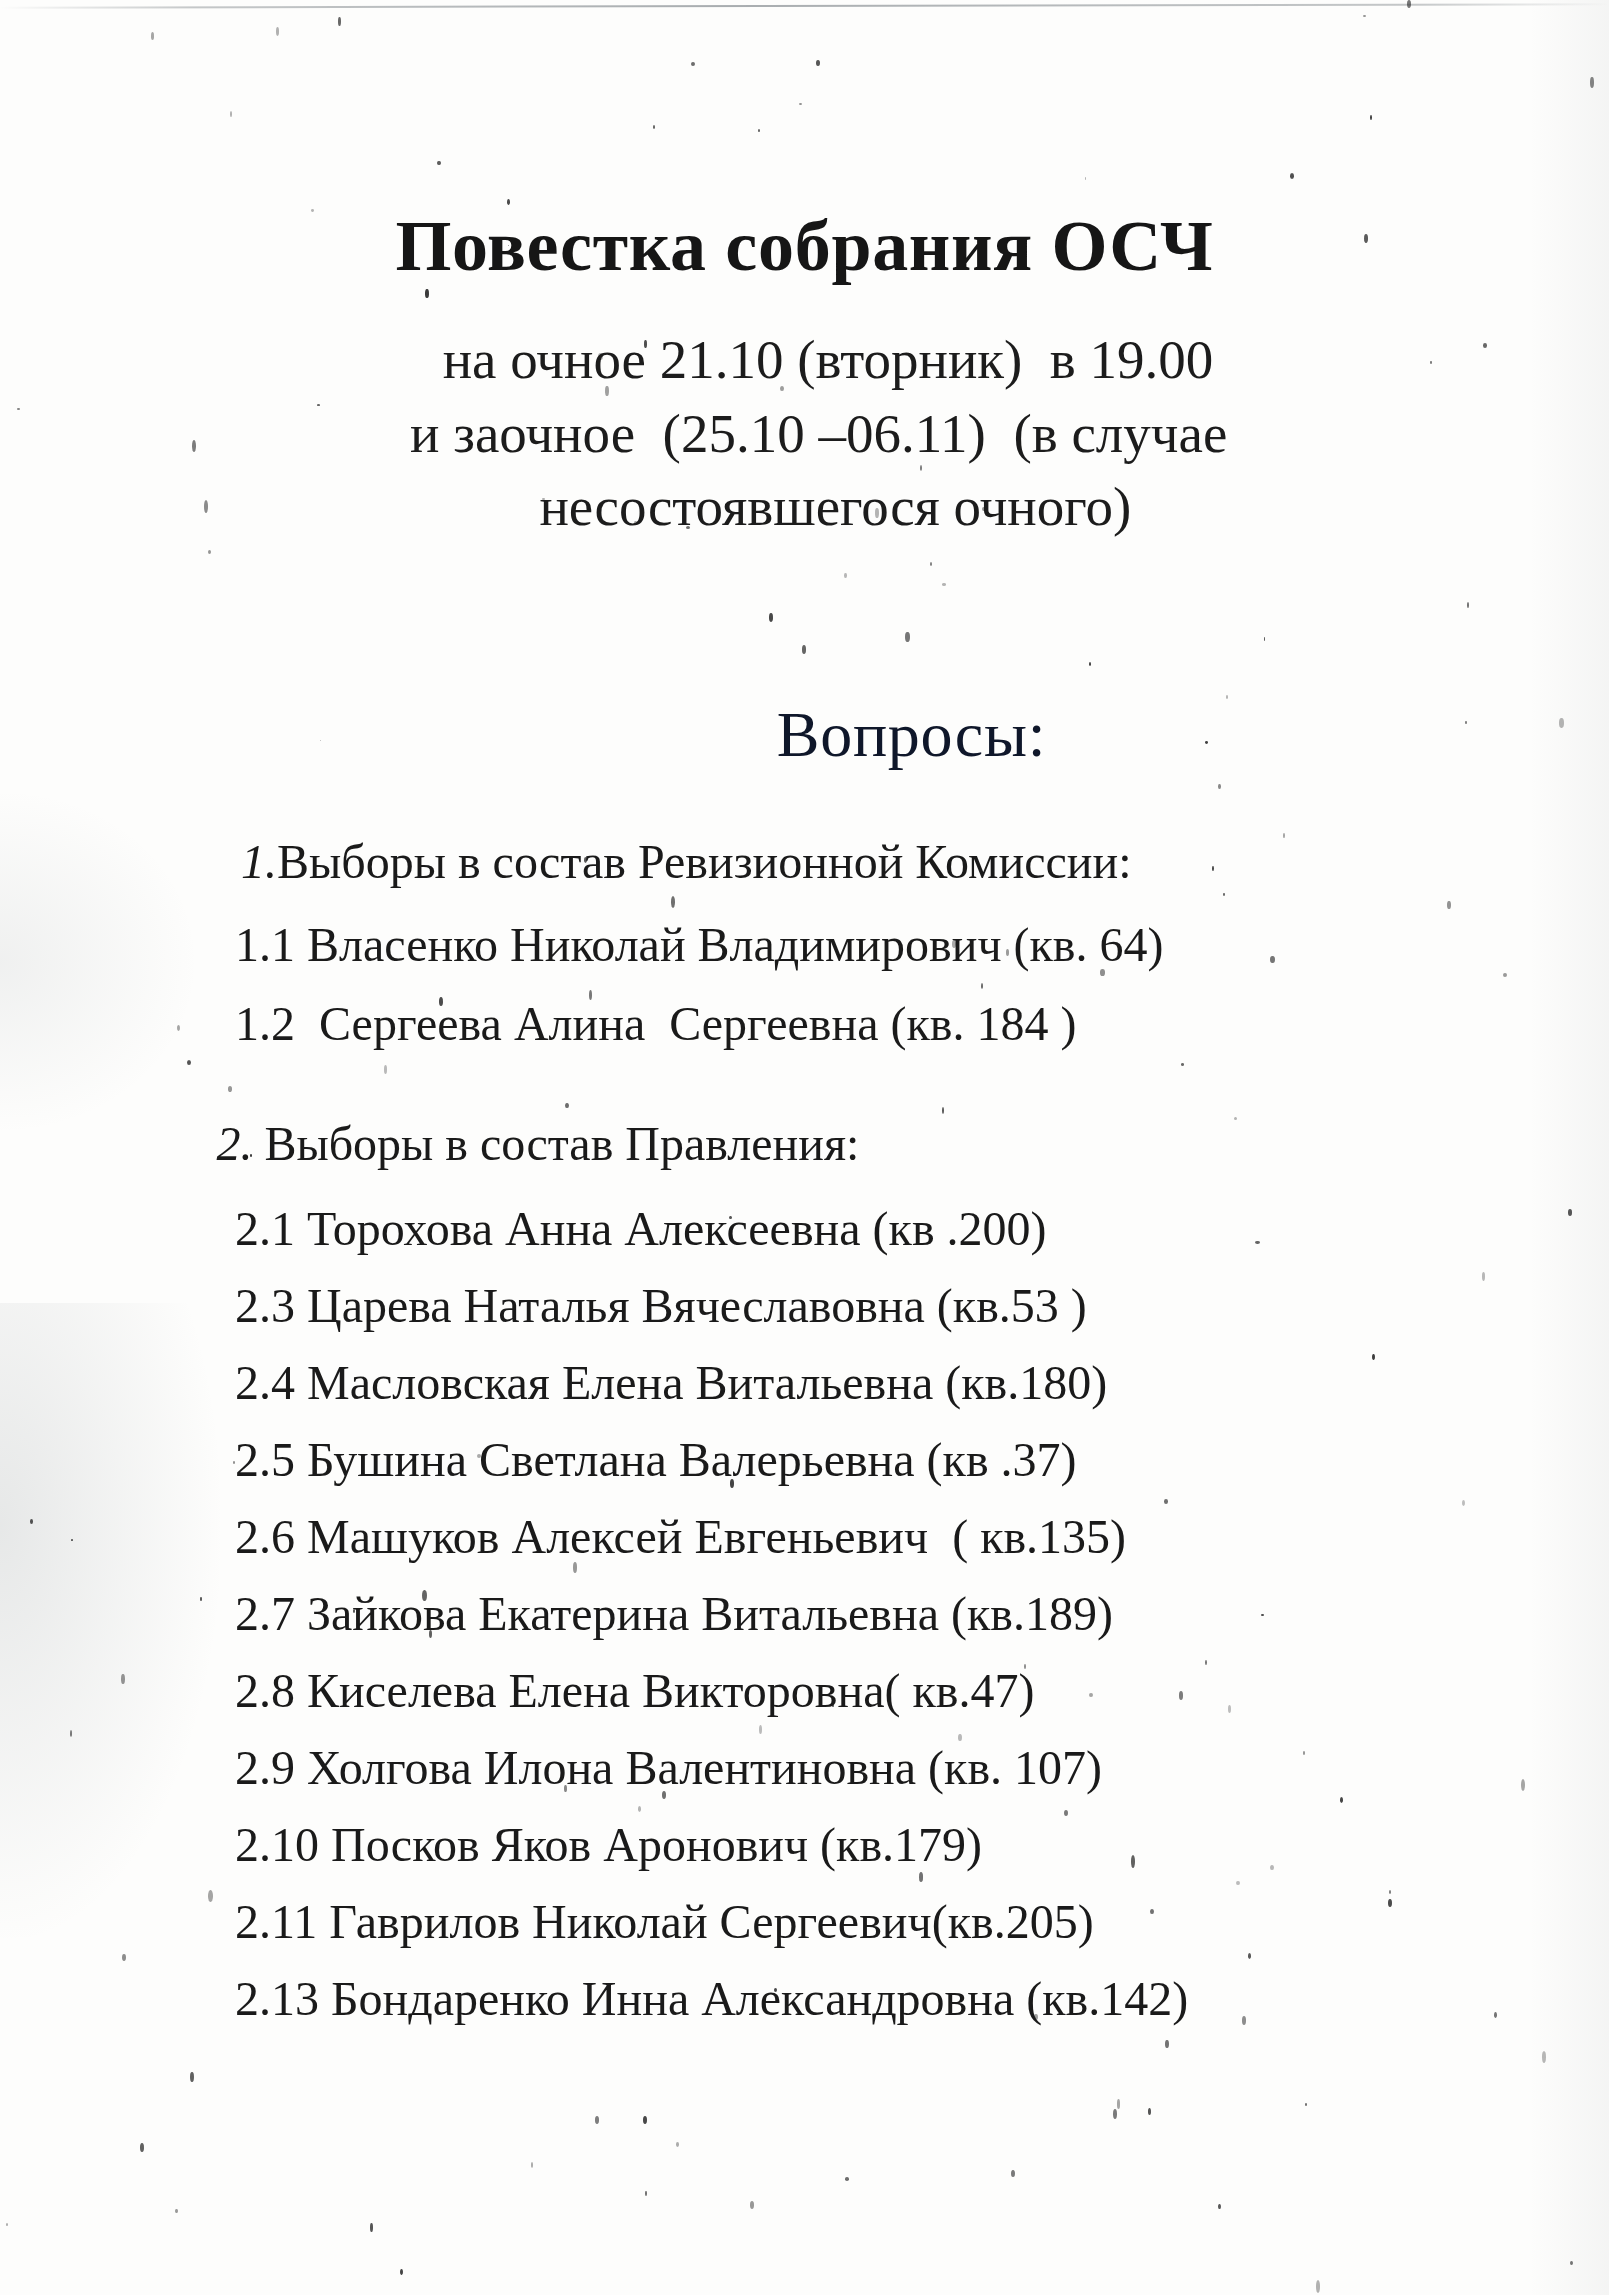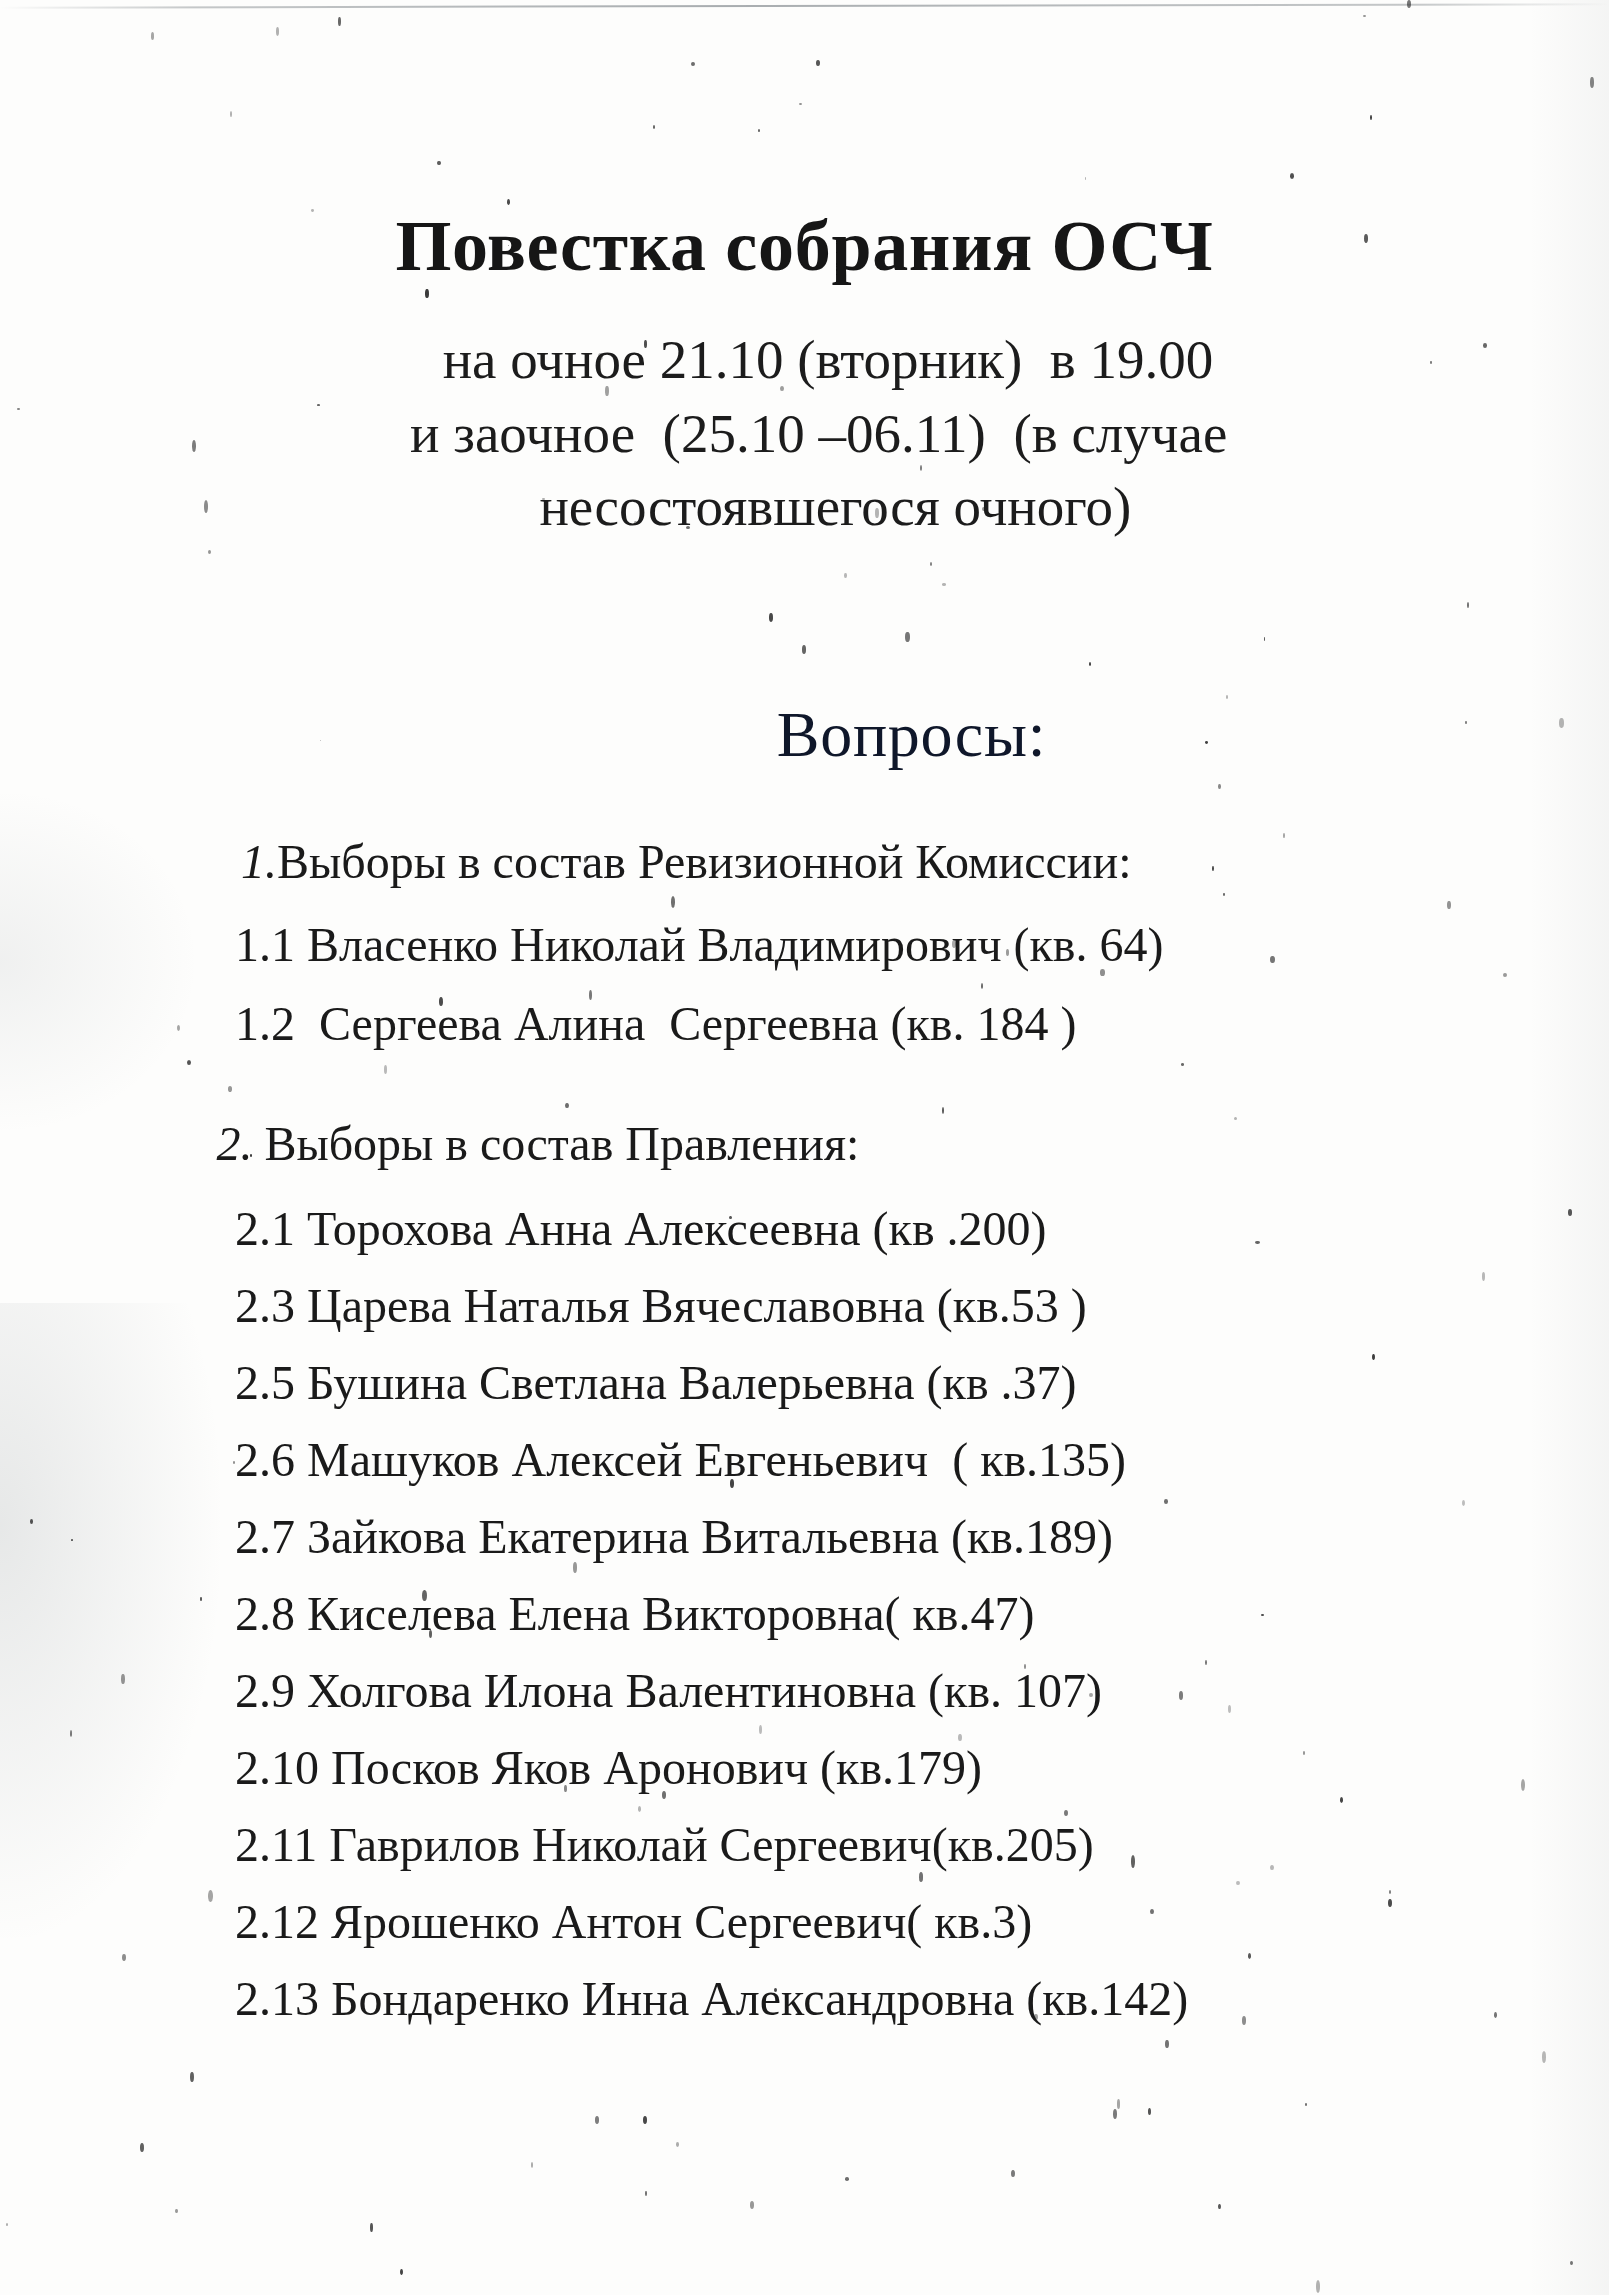--- a/index.html
+++ b/index.html
@@ -336,26 +336,26 @@
 
       <div class="section-heading sec1"><span class="num">1.</span><span>Выборы в состав Ревизионной Комиссии:</span></div>
 
       <div class="sub-item">1.1 Власенко Николай Владимирович (кв. 64)</div>
       <div class="sub-item">1.2  Сергеева Алина  Сергеевна (кв. 184 )</div>
 
       <div class="section-heading sec2"><span class="num">2.</span><span> Выборы в состав Правления:</span></div>
 
       <div class="sub-item tight">2.1 Торохова Анна Алексеевна (кв .200)</div>
       <div class="sub-item tight">2.3 Царева Наталья Вячеславовна (кв.53 )</div>
+      <div class="sub-item tight">2.4 Масловская Елена Витальевна (кв.180)</div>
       <div class="sub-item tight">2.5 Бушина Светлана Валерьевна (кв .37)</div>
       <div class="sub-item tight">2.6 Машуков Алексей Евгеньевич  ( кв.135)</div>
       <div class="sub-item tight">2.7 Зайкова Екатерина Витальевна (кв.189)</div>
       <div class="sub-item tight">2.8 Киселева Елена Викторовна( кв.47)</div>
       <div class="sub-item tight">2.9 Холгова Илона Валентиновна (кв. 107)</div>
       <div class="sub-item tight">2.10 Посков Яков Аронович (кв.179)</div>
       <div class="sub-item tight">2.11 Гаврилов Николай Сергеевич(кв.205)</div>
-      <div class="sub-item tight">2.12 Ярошенко Антон Сергеевич( кв.3)</div>
       <div class="sub-item tight">2.13 Бондаренко Инна Александровна (кв.142)</div>
 
     </div>
   </div>
 </div>
 
 
 </body></html>

